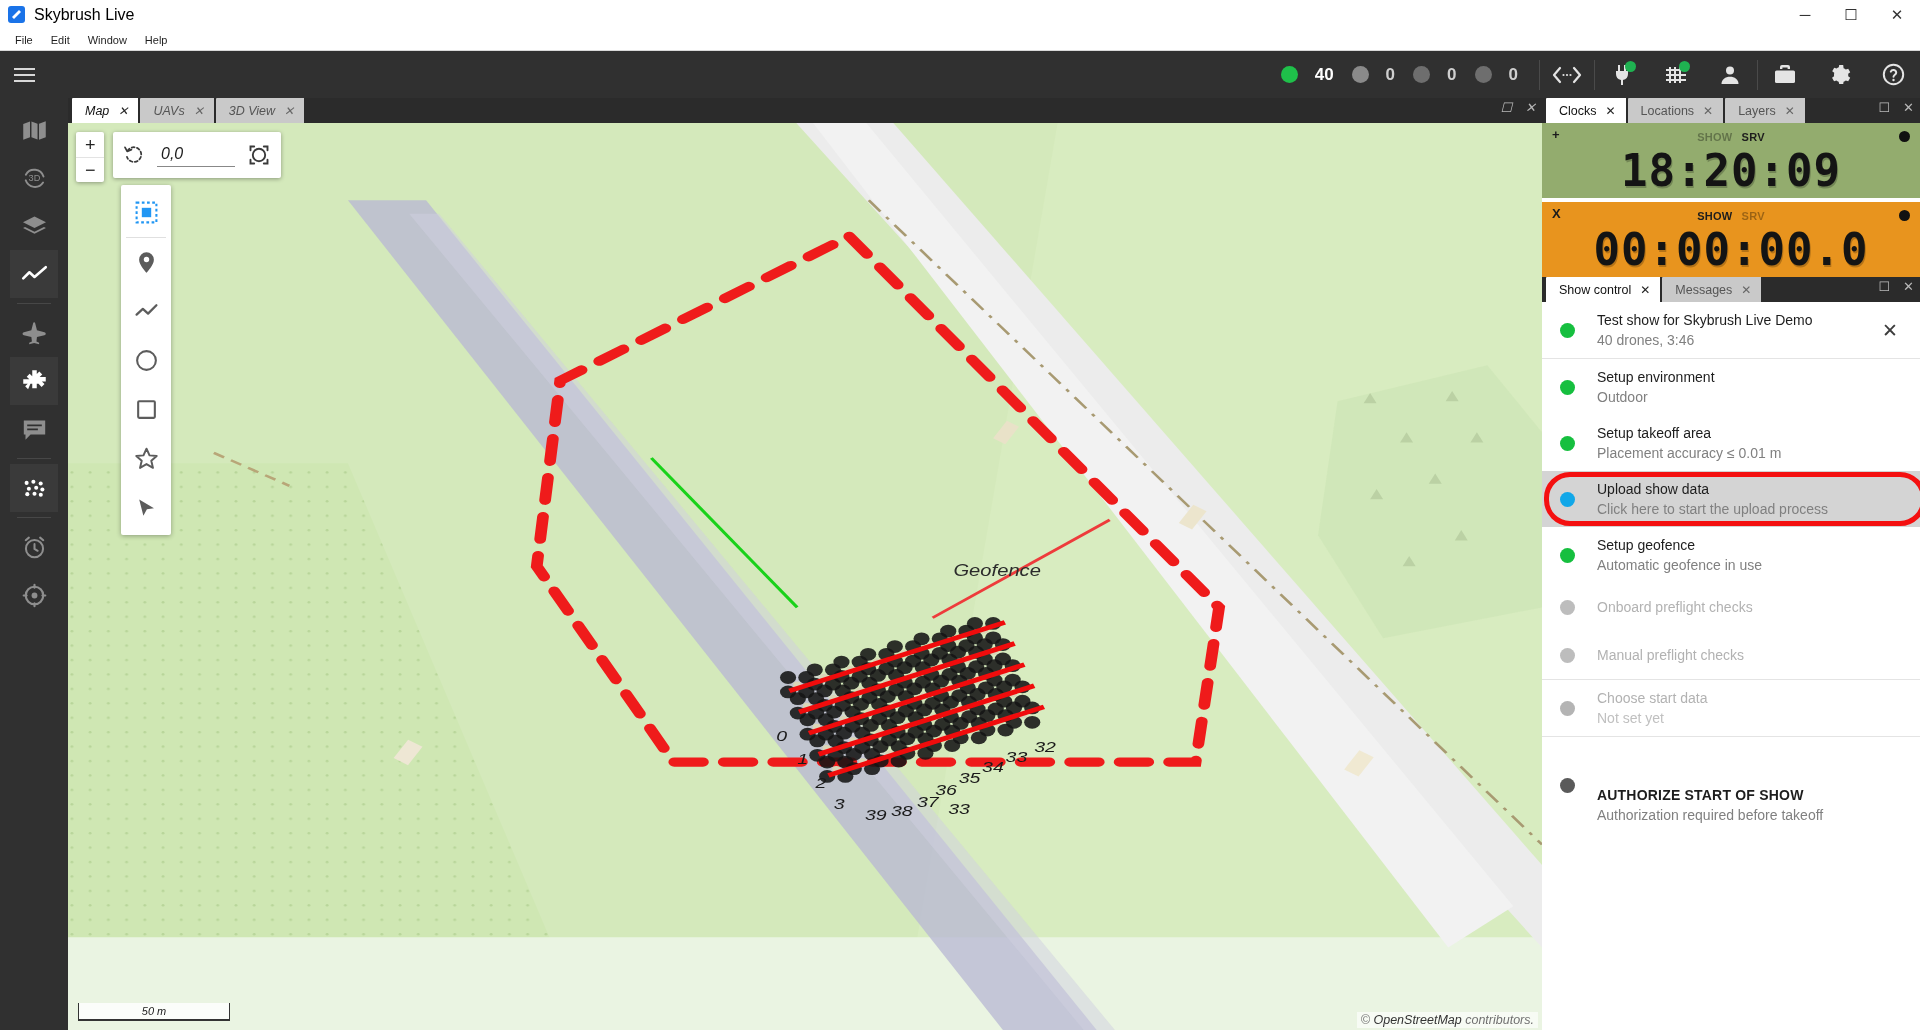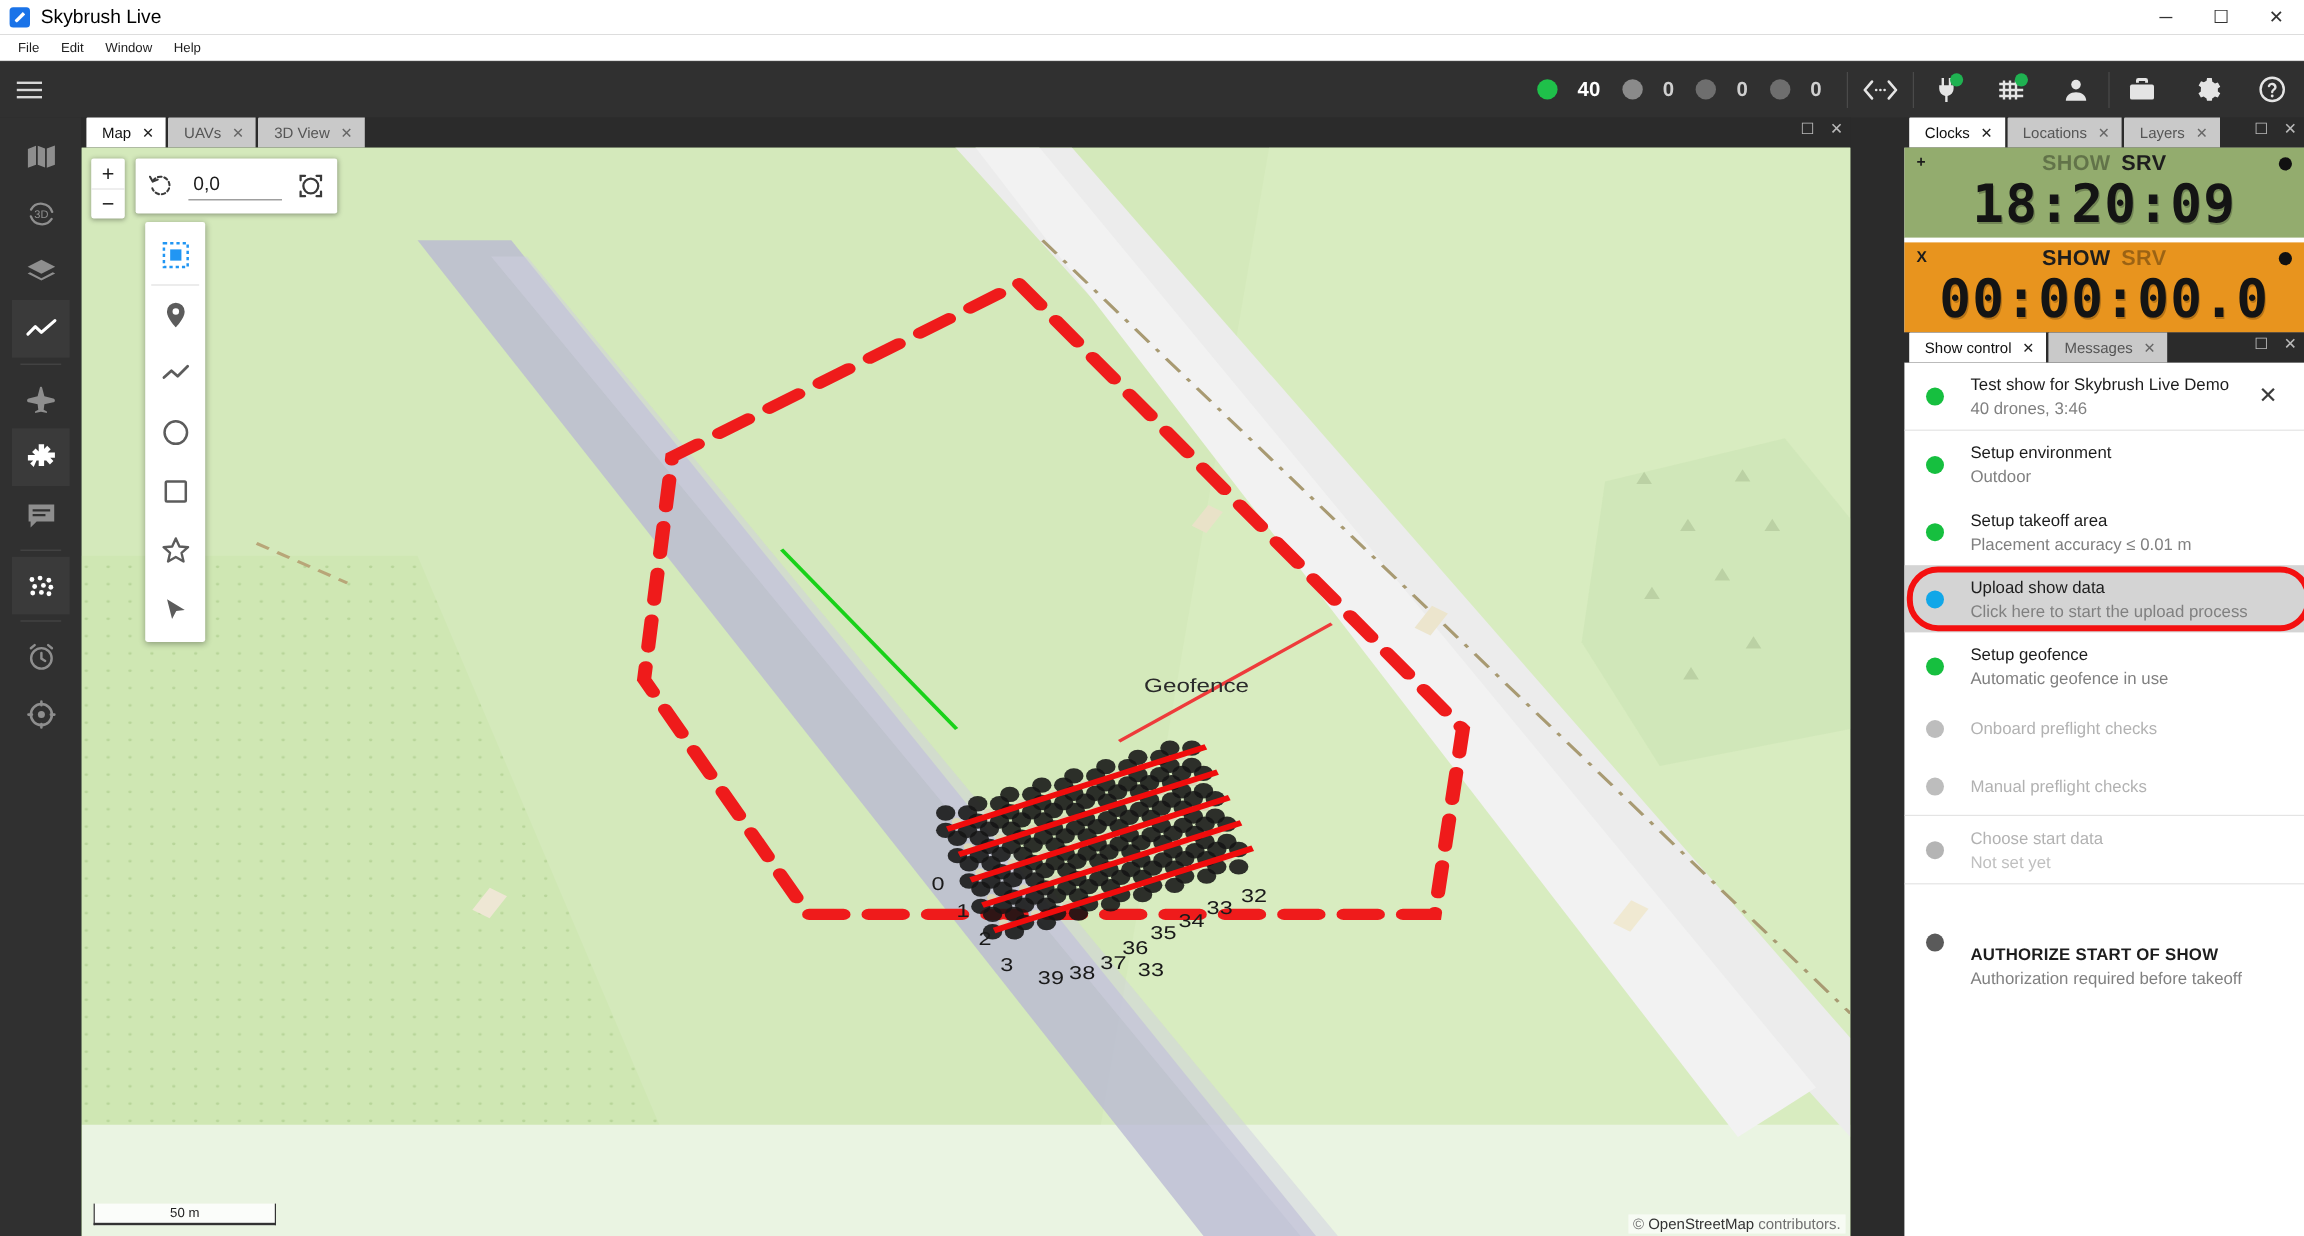--- a/index.html
+++ b/index.html
@@ -73,21 +73,21 @@
     align-items: center; padding-top: 8px; flex: none;
   }
   .rail-btn {
     width: 48px; height: 48px; display: flex; align-items: center; justify-content: center;
     color: #8e8e8e; position: relative;
   }
   .rail-btn.sel { background: #3a3a3a; color: #ffffff; }
   .rail-sep { width: 34px; height: 1px; background: #474747; margin: 5px 0; }
 
   
-  #center { flex: 1; display: flex; flex-direction: column; min-width: 0; background: #2b2b2b; }
+  #center { flex: 1; display: flex; flex-direction: column; min-width: 0; background: #2b2b2b; font-style: italic; }
 
   .tabstrip {
     height: 25px; background: #2b2b2b; display: flex; align-items: flex-end;
     position: relative; padding-left: 4px;
   }
   .tab {
     height: 25px; display: flex; align-items: center; gap: 9px;
     padding: 0 10px 0 13px; font-size: 12.5px; color: #555;
     background: #c9c9c9; margin-right: 2px; border-top-left-radius: 1px;
   }
@@ -149,36 +149,36 @@
     display: flex; align-items: center; justify-content: center;
     font-size: 11px; color: #222;
   }
   #attrib {
     position: absolute; right: 4px; bottom: 2px; font-size: 12.5px; color: #707070;
     background: rgba(255,255,255,.62); padding: 1px 4px;
   }
   #attrib b { font-weight: 400; color: #333; }
 
   
-  #right { width: 378px; flex: none; display: flex; flex-direction: column; background: #2b2b2b; padding-left: 45px; }
+  #right { width: 378px; flex: none; display: flex; flex-direction: column; background: #2b2b2b; }
 
   
   #clocks-body { background: #fff; flex: none; }
   .clock {
     height: 75px; position: relative; padding: 4px 10px 0 10px;
     background-repeat: repeat;
   }
   .clock.green { background-color: #93ac6e; }
   .clock.orange { background-color: #e8941e; }
   .clock-top {
     display: flex; align-items: center; justify-content: center; gap: 9px;
     height: 19px; position: relative;
   }
   .clock-flag { position: absolute; left: 0; top: 0; font-size: 13px; font-weight: 700; color: #1c1c1c; }
-  .clock-lbl { font-size: 18px; font-weight: 700; letter-spacing: .3px; text-align: center; }
+  .clock-lbl { font-size: 11px; font-weight: 700; letter-spacing: .3px; text-align: center; }
   .lbl-on { color: #1d1d1d; }
   .lbl-off { color: rgba(0,0,0,.33); }
   .clock-led {
     position: absolute; right: 0; top: 4px; width: 11px; height: 11px;
     border-radius: 50%; background: #111;
   }
   .clock-digits {
     text-align: center; font-family: "DejaVu Sans Mono", monospace;
     font-size: 44px; font-weight: 700; color: #141414; letter-spacing: 1px;
     line-height: 50px; text-shadow: 1px 2px 0 rgba(0,0,0,.22);

